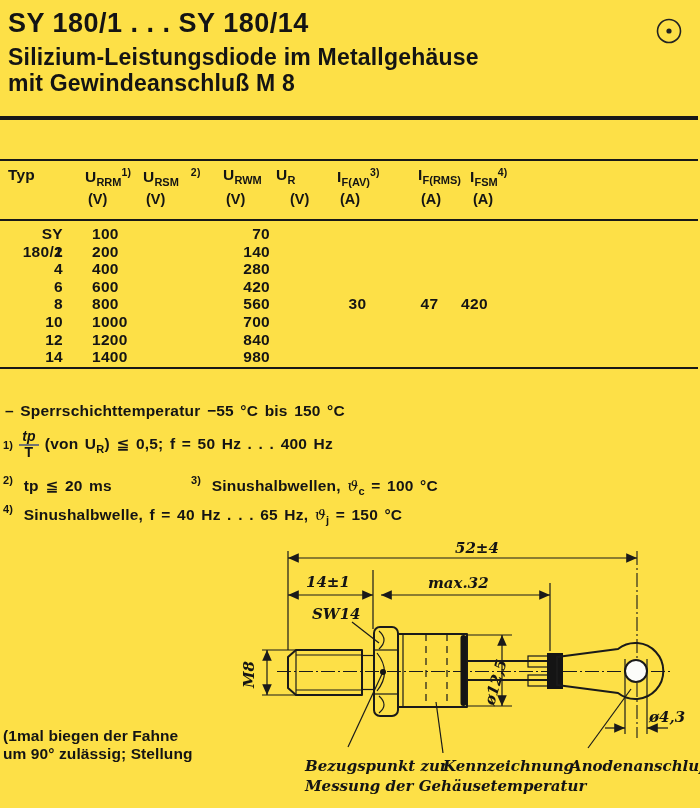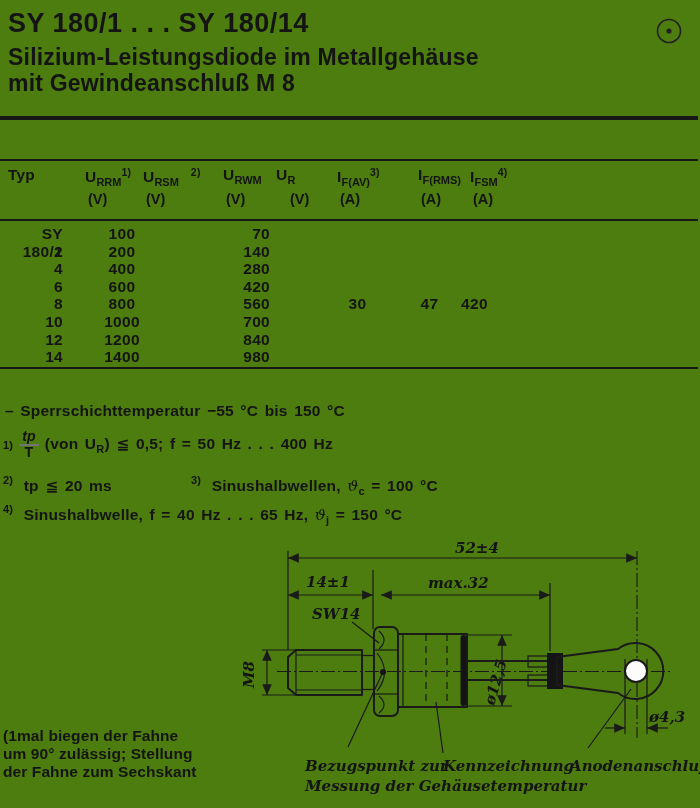--- a/index.html
+++ b/index.html
@@ -1,16 +1,16 @@
 <!DOCTYPE html>
 <html><head>
 <meta charset="utf-8">
 <style>
   html,body{margin:0;padding:0;background:#e8e8e4;}
-  .page{position:relative;width:700px;height:808px;background:#4d7c0f;color:#141414;
+  .page{position:relative;width:700px;height:808px;background:#fde047;color:#141414;
         font-family:"Liberation Sans","DejaVu Sans",sans-serif;overflow:hidden;}
   .abs{position:absolute;}
   
   .title{left:8px;top:8px;font-size:27px;font-weight:700;letter-spacing:.5px;white-space:nowrap;}
   .subtitle{left:8px;top:44px;font-size:23px;font-weight:700;letter-spacing:.2px;line-height:26px;white-space:nowrap;}
   .rule{position:absolute;left:0;width:698px;background:#181818;}
   .rule.thick{top:116px;height:4px;}
   .rule.t1{top:159px;height:2px;}
   .rule.t2{top:219px;height:2px;}
   .rule.t3{top:367px;height:2px;}
@@ -18,21 +18,21 @@
   .th{position:absolute;top:166px;font-size:15.5px;font-weight:700;white-space:nowrap;letter-spacing:.2px;}
   .thu{position:absolute;top:191px;font-size:14.5px;font-weight:700;}
   .hsub{font-size:11px;vertical-align:-4px;letter-spacing:0;text-align:right;}
   .hsup{font-size:10.5px;vertical-align:6px;}
   .gapsup{margin-left:12px;}
   
   #tbody{position:absolute;left:0;top:225px;width:560px;}
   .trow{position:relative;height:17.6px;line-height:17.6px;}
   .tcell{position:absolute;top:0;font-size:15.5px;font-weight:700;letter-spacing:.3px;}
   .c-typ{left:8px;width:55px;text-align:right;}
-  .c-urrm{left:92px;width:60px;text-align:center;}
+  .c-urrm{left:92px;width:60px;text-align:left;}
   .c-urwm{left:210px;width:60px;text-align:right;}
   .c-ifav{left:330px;width:55px;text-align:center;}
   .c-ifrms{left:402px;width:55px;text-align:center;}
   .c-ifsm{left:447px;width:55px;text-align:center;}
   
   .note{position:absolute;font-size:15.5px;font-weight:700;letter-spacing:.2px;word-spacing:2px;white-space:nowrap;}
   .ref{font-size:11px;vertical-align:7px;margin-right:4px;}
   .nsub{font-size:11px;vertical-align:-4px;}
   .theta{font-family:"DejaVu Serif",serif;font-style:italic;font-weight:400;}
   .fracline{display:inline-flex;flex-direction:column;align-items:center;font-size:14px;line-height:13px;
@@ -246,16 +246,15 @@
 
     <text class="ltxt" x="305" y="233">Bezugspunkt zur</text>
     <text class="ltxt" x="305" y="253">Messung der Gehäusetemperatur</text>
     <text class="ltxt" x="443" y="233">Kennzeichnung</text>
     <text class="ltxt" x="570" y="233">Anodenanschluß</text>
   </svg>
 
   <div class="abs bln">
     <div>(1mal biegen der Fahne</div>
     <div>um 90° zulässig; Stellung</div>
-    <div>der Fahne zum Sechskant</div>
   </div>
 
 </div>
 
 </body></html>

